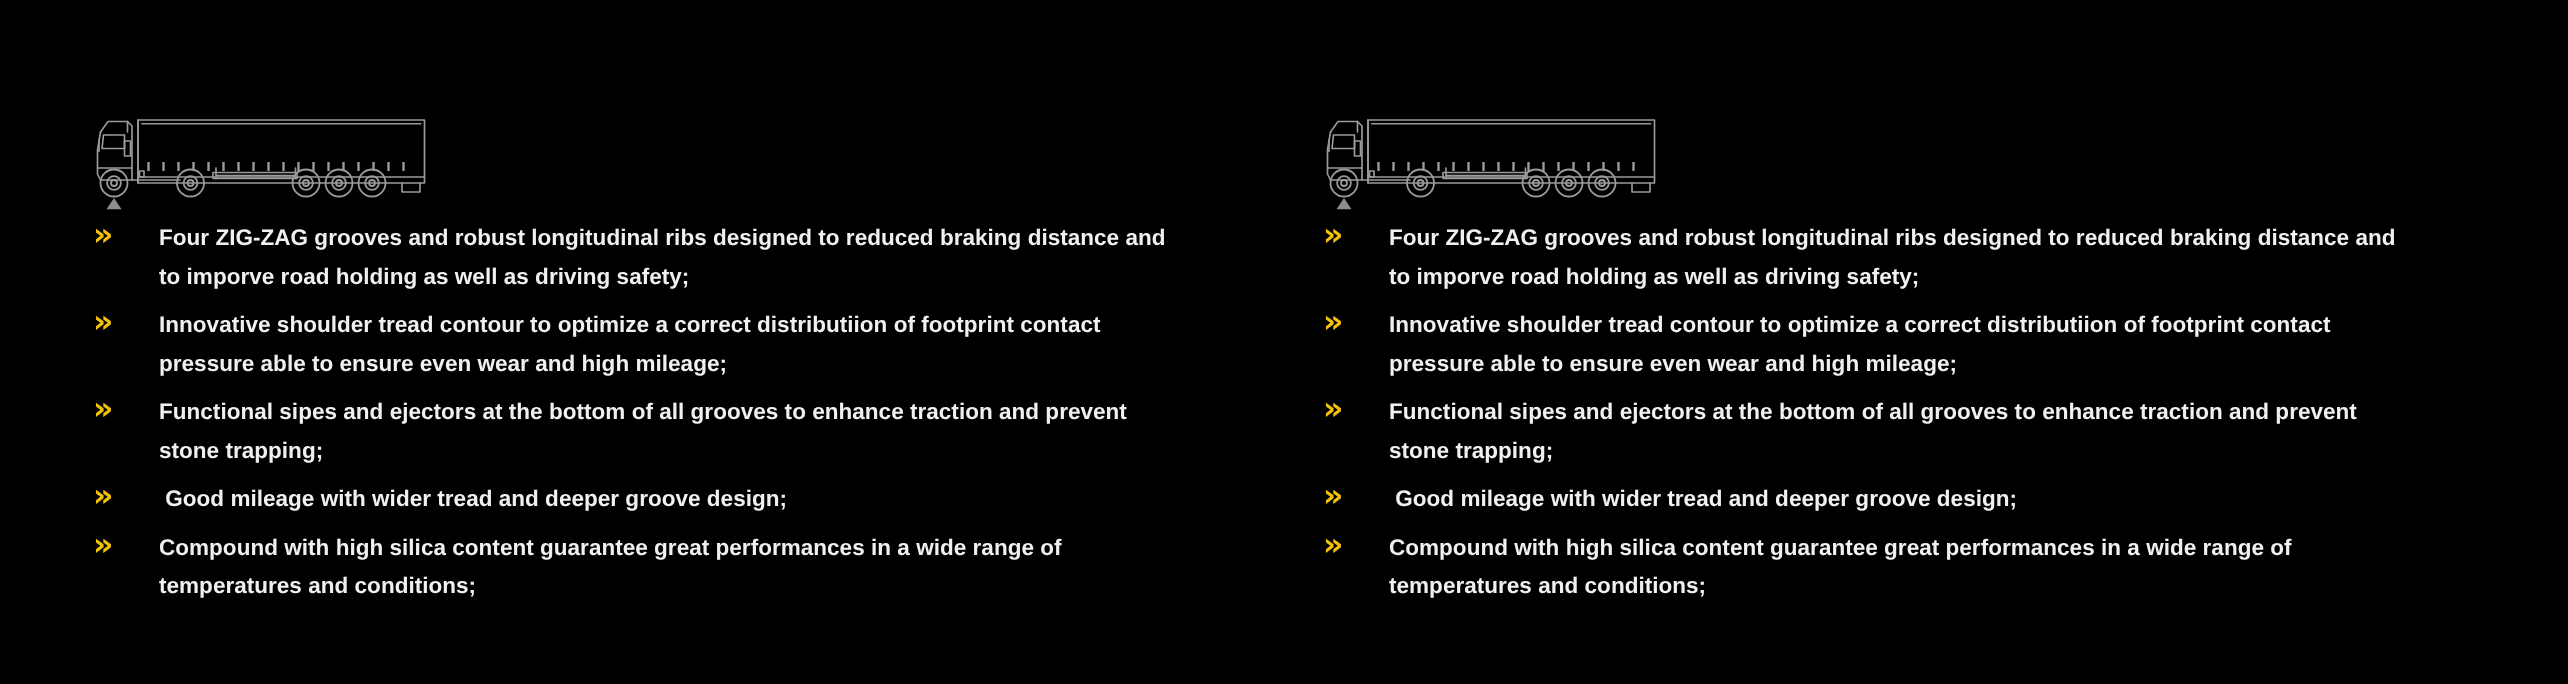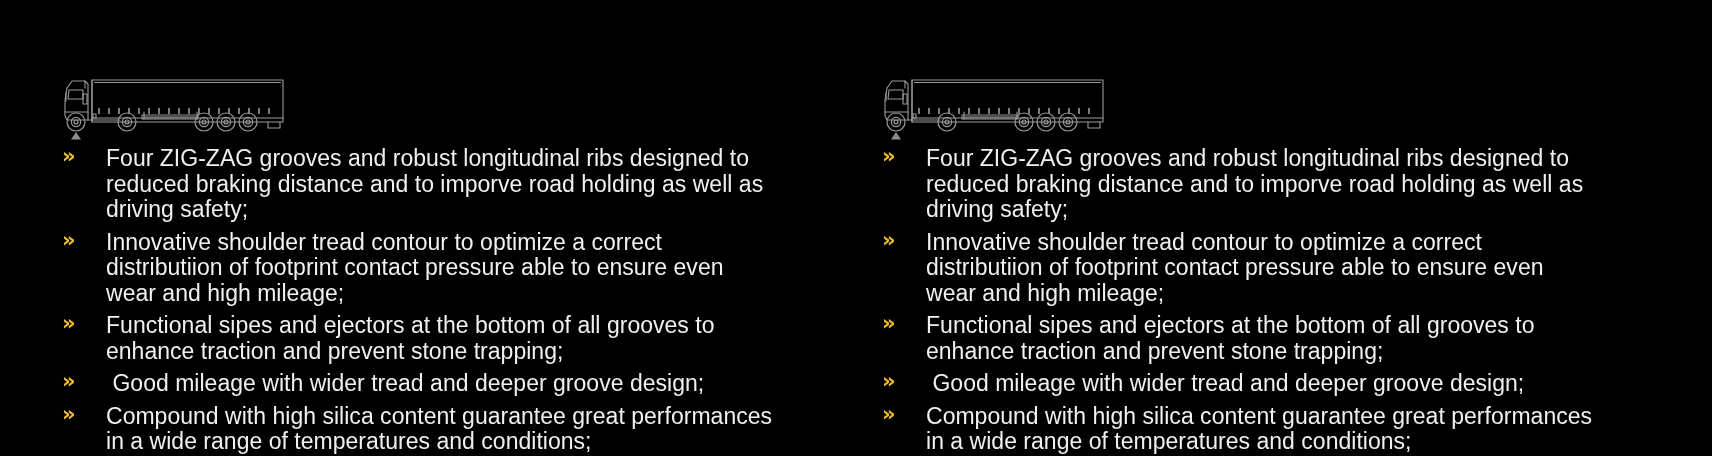--- a/index.html
+++ b/index.html
@@ -89,24 +89,24 @@
     line-height: 26px;
     color: #f5c20a;
     letter-spacing: -1px;
     text-align: left;
     user-select: none;
   }
 
   .feature-text {
     display: block;
     font-family: "Liberation Sans", sans-serif;
-    font-size: 23px;
+    font-size: 15px;
     line-height: 25.5px;
     color: #eef0f2;
-    font-weight: 400;
+    font-weight: 700;
     letter-spacing: 0.02px;
     white-space: pre-wrap;
   }
 
   
   .column.left .feature-text  { max-width: 672px; }
   .column.right .feature-text { max-width: 672px; }
 </style>
 </head>
 <body>

